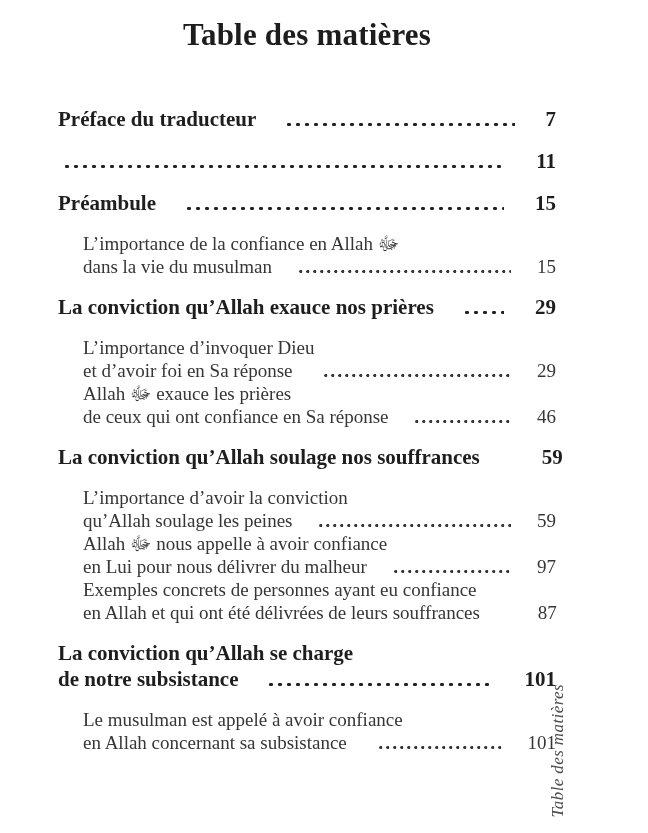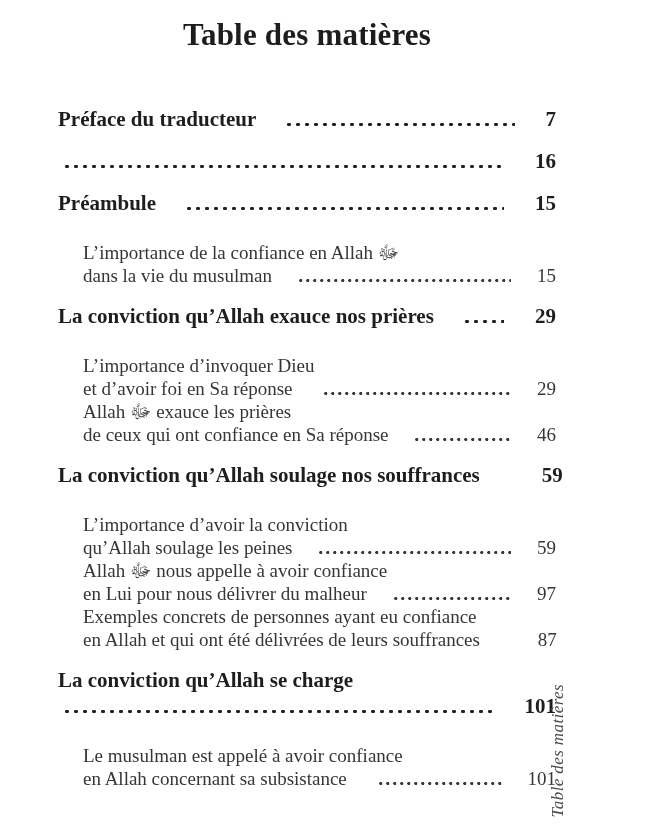--- a/index.html
+++ b/index.html
@@ -30,21 +30,21 @@
     letter-spacing: 0.2px;
   }
   .toc {
     position: absolute;
     top: 106px;
     left: 58px;
     width: 498px;
   }
   .entry { margin: 0; }
   .entry + .entry.chapter { margin-top: 16px; }
-  .entry.chapter + .entry.sub { margin-top: 25px; }
+  .entry.chapter + .entry.sub { margin-top: 16px; }
   .entry.sub + .entry.sub { }
 
   .entry.chapter {
     font-size: 21px;
     font-weight: 700;
     color: #1e1e1e;
   }
   .entry.sub {
     font-size: 19px;
     font-weight: 400;
@@ -102,21 +102,21 @@
       <div class="entry chapter">
         <div class="line line-last">
           <span class="label">Préface du traducteur</span>
           <span class="leader"></span>
           <span class="pagenum">7</span>
         </div>
       </div>
       <div class="entry chapter">
         <div class="line line-last">
           <span class="leader"></span>
-          <span class="pagenum">16</span>
+          <span class="pagenum">11</span>
         </div>
       </div>
       <div class="entry chapter">
         <div class="line line-last">
           <span class="label">Préambule</span>
           <span class="leader"></span>
           <span class="pagenum">15</span>
         </div>
       </div>
       <div class="entry sub">
@@ -177,20 +177,21 @@
         <div class="line">Exemples concrets de personnes ayant eu confiance</div>
         <div class="line line-last">
           <span class="label">en Allah et qui ont été délivrées de leurs souffrances </span>
           <span class="leader"></span>
           <span class="pagenum">87</span>
         </div>
       </div>
       <div class="entry chapter">
         <div class="line">La conviction qu’Allah se charge</div>
         <div class="line line-last">
+          <span class="label">de notre subsistance</span>
           <span class="leader"></span>
           <span class="pagenum">101</span>
         </div>
       </div>
       <div class="entry sub">
         <div class="line">Le musulman est appelé à avoir confiance</div>
         <div class="line line-last">
           <span class="label">en Allah concernant sa subsistance </span>
           <span class="leader"></span>
           <span class="pagenum">101</span>

